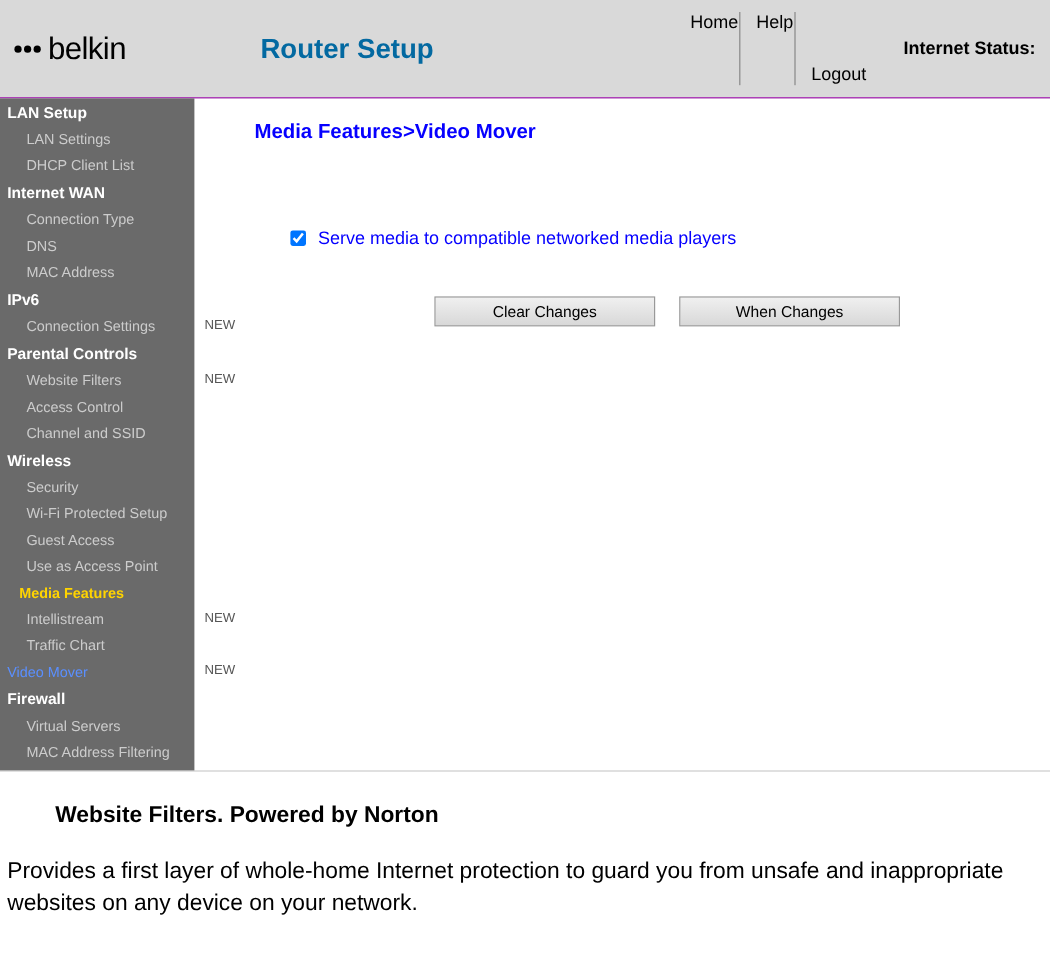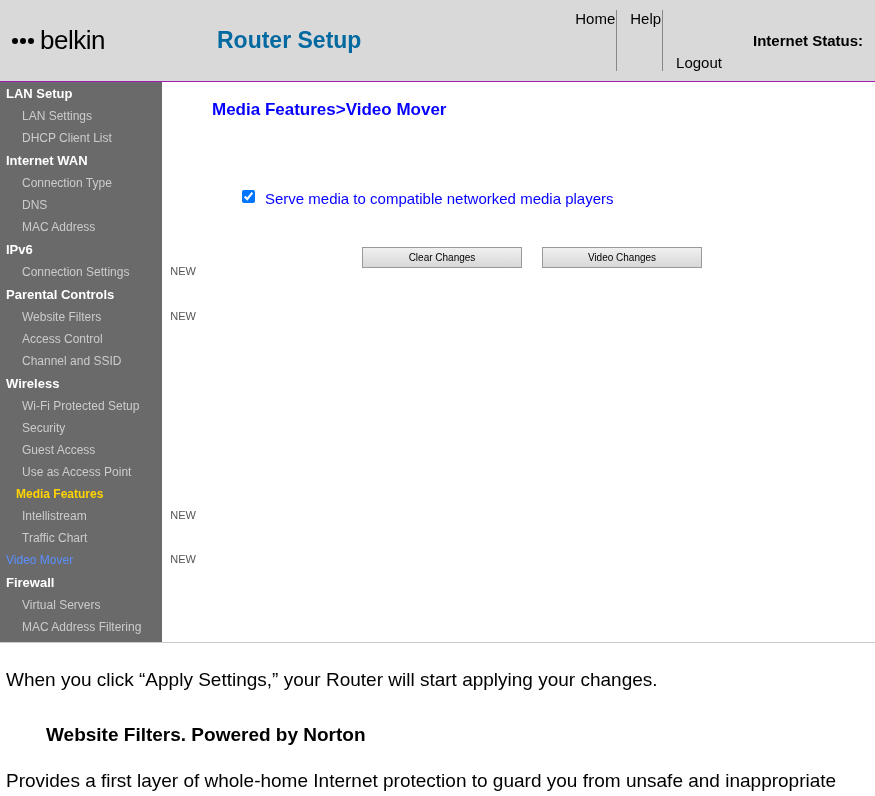--- a/index.html
+++ b/index.html
@@ -117,39 +117,39 @@
     }
     .breadcrumb {
       color: #0600ff;
       font-weight: bold;
       font-size: 17px;
     }
     .check-row {
       margin-top: 70px;
       margin-left: 30px;
       display: flex;
-      align-items: flex-start;
+      align-items: center;
       color: #0600ff;
       font-size: 15px;
     }
     .check-row input {
       margin-right: 10px;
     }
     .button-row {
       margin-top: 40px;
       margin-left: 150px;
       display: flex;
       gap: 20px;
     }
     .btn {
-      width: 160px;
+      width: 184px;
       padding: 4px 0;
       background: linear-gradient(#f0f0f0, #d8d8d8);
       border: 1px solid #999;
-      font-size: 10px;
+      font-size: 13px;
       cursor: pointer;
       text-align: center;
     }
     
     .doc-text {
       padding: 24px 8px 0 6px;
       font-size: 19px;
       color: #000;
       line-height: 1.4;
     }
@@ -188,22 +188,22 @@
         <div class="sidebar-item sub"><span>Connection Type</span></div>
         <div class="sidebar-item sub"><span>DNS</span></div>
         <div class="sidebar-item sub"><span>MAC Address</span></div>
         <div class="sidebar-item section"><span>IPv6</span></div>
         <div class="sidebar-item sub"><span>Connection Settings</span><span class="new-badge">NEW</span></div>
         <div class="sidebar-item section"><span>Parental Controls</span></div>
         <div class="sidebar-item sub"><span>Website Filters</span><span class="new-badge">NEW</span></div>
         <div class="sidebar-item sub"><span>Access Control</span></div>
         <div class="sidebar-item sub"><span>Channel and SSID</span></div>
         <div class="sidebar-item section"><span>Wireless</span></div>
+        <div class="sidebar-item sub"><span>Security</span></div>
         <div class="sidebar-item sub"><span>Wi-Fi Protected Setup</span></div>
-        <div class="sidebar-item sub"><span>Security</span></div>
         <div class="sidebar-item sub"><span>Guest Access</span></div>
         <div class="sidebar-item sub"><span>Use as Access Point</span></div>
         <div class="sidebar-item active-section"><span>Media Features</span></div>
         <div class="sidebar-item sub"><span>Intellistream</span><span class="new-badge">NEW</span></div>
         <div class="sidebar-item sub"><span>Traffic Chart</span></div>
         <div class="sidebar-item active-sub"><span>Video Mover</span><span class="new-badge">NEW</span></div>
         <div class="sidebar-item section"><span>Firewall</span></div>
         <div class="sidebar-item sub"><span>Virtual Servers</span></div>
         <div class="sidebar-item sub"><span>MAC Address Filtering</span></div>
       </div>
@@ -212,22 +212,21 @@
   <div class="content">
     <div class="breadcrumb">Media Features&gt;Video Mover</div>
 
     <div class="check-row">
       <input type="checkbox" checked="" style="">
       <span>Serve media to compatible networked media players</span>
     </div>
 
     <div class="button-row">
       <button class="btn">Clear Changes</button>
-      <button class="btn">Video Changes</button>
+      <button class="btn">When Changes</button>
     </div>
   </div>
 </div>
 
 <div class="doc-text">
-  <p>When you click “Apply Settings,” your Router will start applying your changes.</p>
   <p class="heading">Website Filters. Powered by Norton</p>
   <p>Provides a first layer of whole-home Internet protection to guard you from unsafe and inappropriate websites on any device on your network.</p>
 </div>
 
 </body></html>

